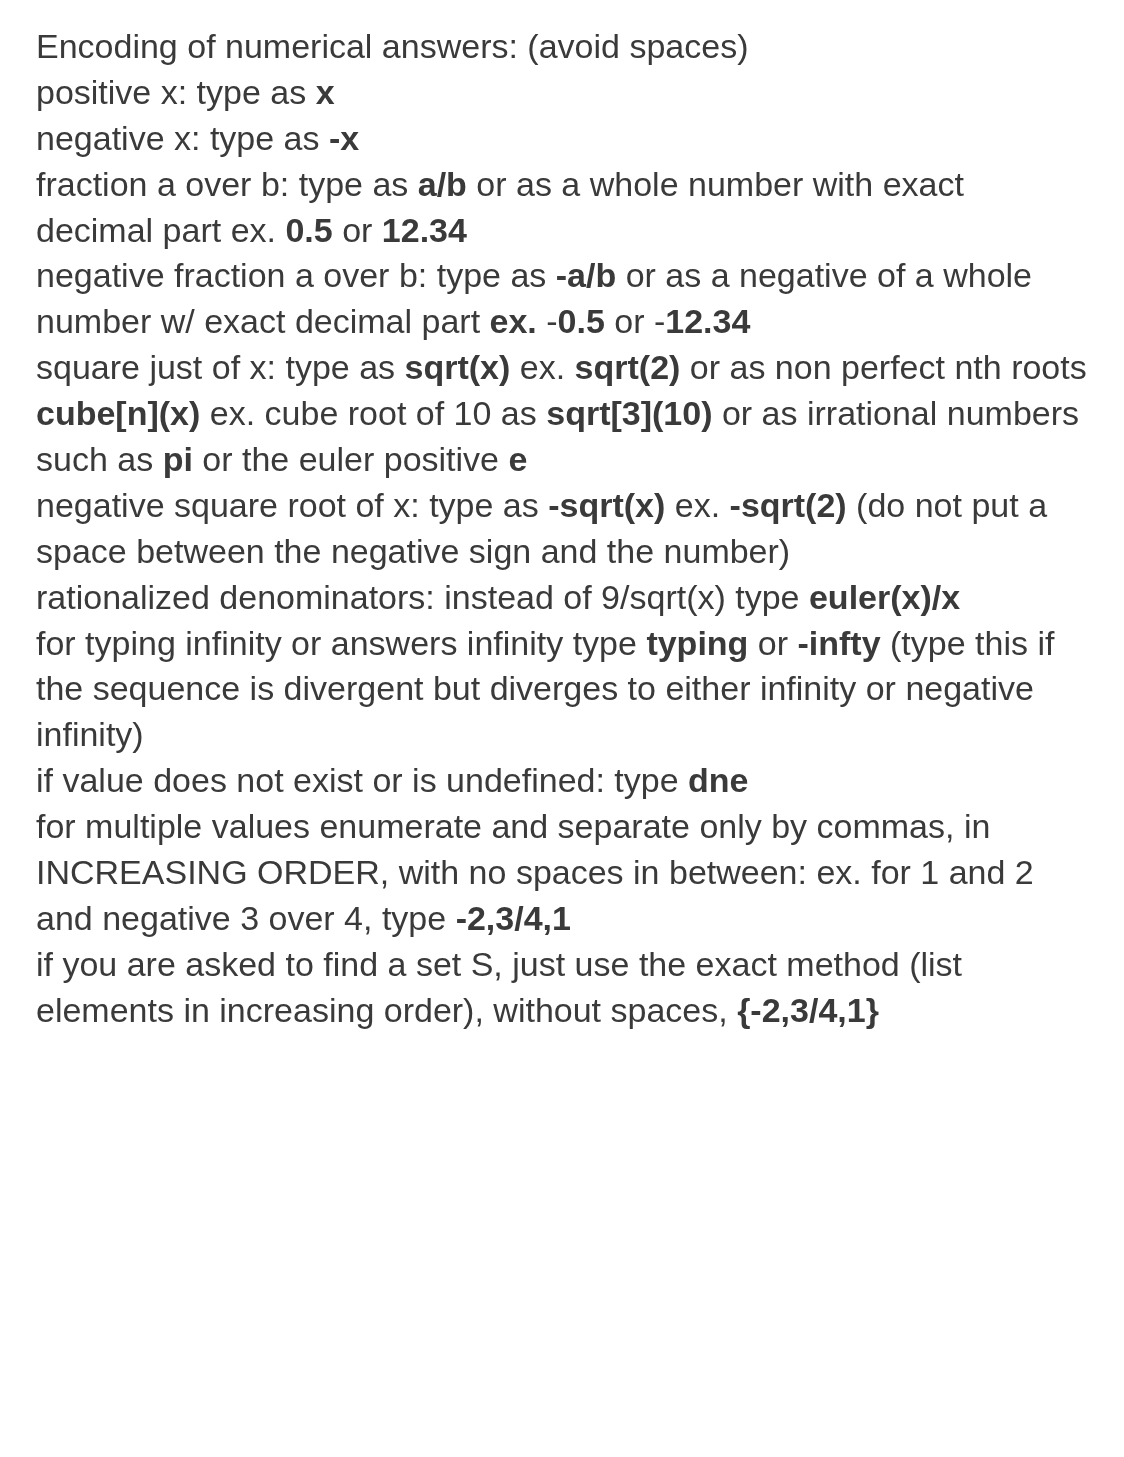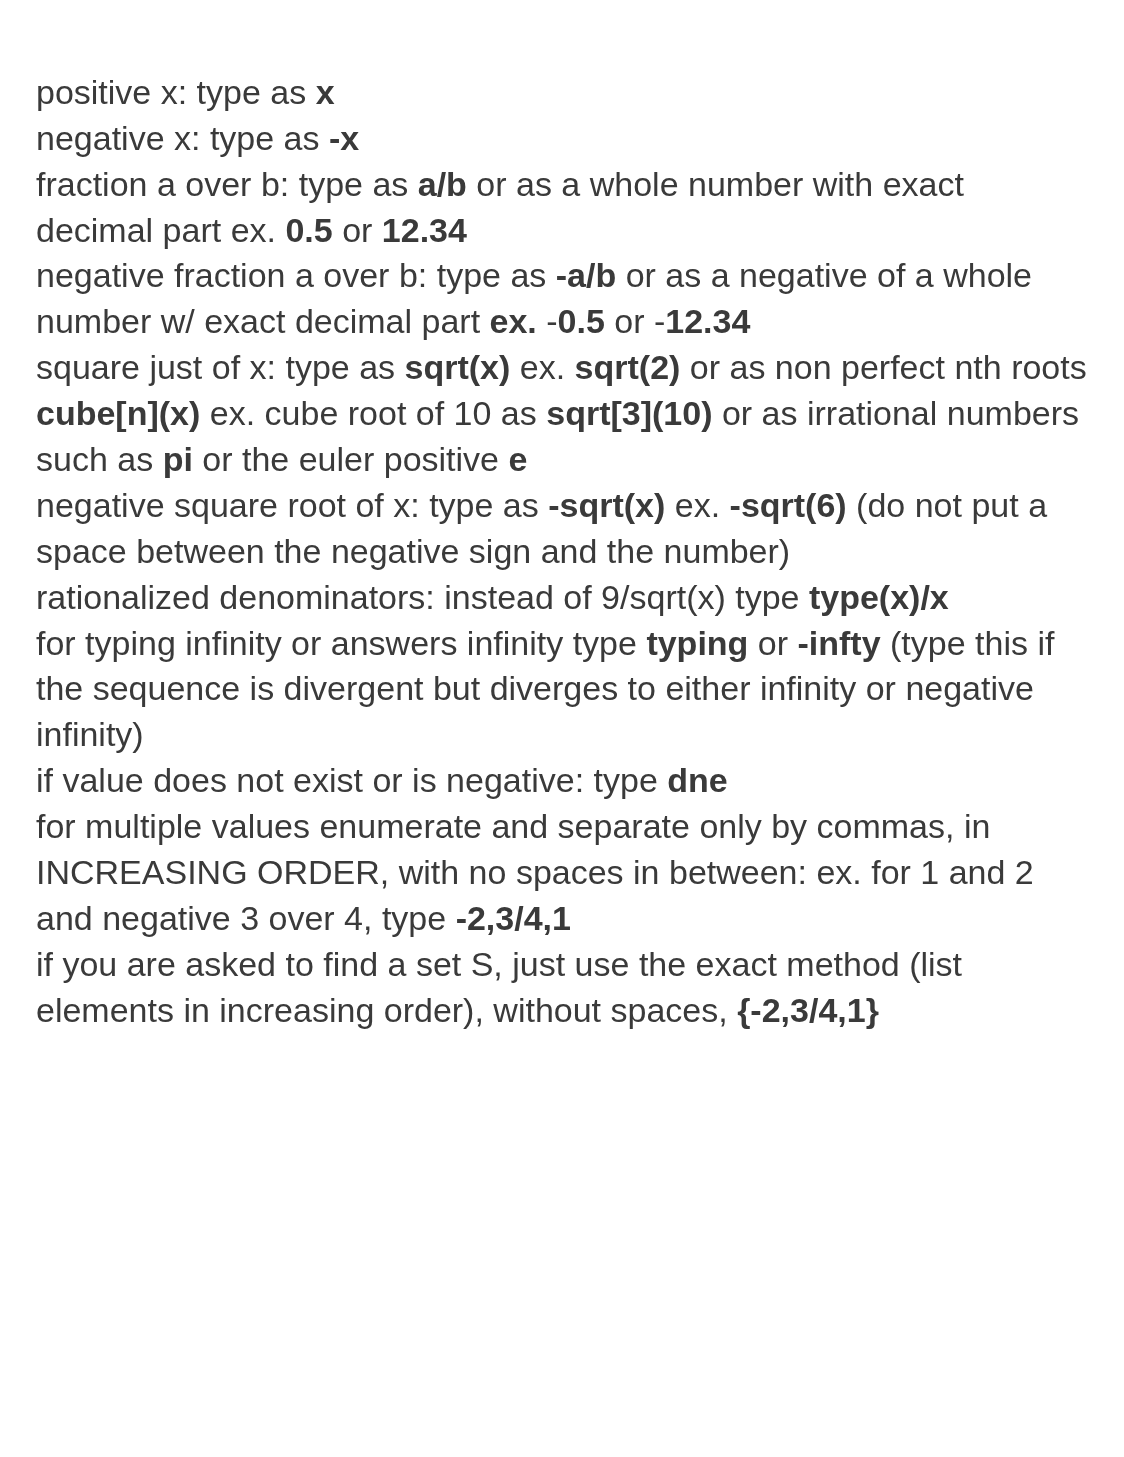--- a/index.html
+++ b/index.html
@@ -22,36 +22,36 @@
   }
   b {
     font-weight: bold;
     color: #3a3a3a;
   }
 </style>
 </head>
 <body>
 
 <div class="content">
-  <br>
+  <span>Encoding of numerical answers: (avoid spaces)</span><br>
 
   <span>positive x: type as </span><b>x</b><br>
 
   <span>negative x: type as </span><b>-x</b><br>
 
   <span>fraction a over b: type as </span><b>a/b</b><span> or as a whole number with exact decimal part ex. </span><b>0.5</b><span> or </span><b>12.34</b><br>
 
   <span>negative fraction a over b: type as </span><b>-a/b</b><span> or as a negative of a whole number w/ exact decimal part </span><b>ex.</b><span> -</span><b>0.5</b><span> or -</span><b>12.34</b><br>
 
   <span>square just of x: type as </span><b>sqrt(x)</b><span> ex. </span><b>sqrt(2)</b><span> or as non perfect nth roots </span><b>cube[n](x)</b><span> ex. cube root of 10 as </span><b>sqrt[3](10)</b><span> or as irrational numbers such as </span><b>pi</b><span>  or the euler positive </span><b>e</b><br>
 
-  <span>negative square root of x: type as </span><b>-sqrt(x)</b><span> ex. </span><b>-sqrt(6)</b><span> (do not put a space between the negative sign and the number)</span><br>
+  <span>negative square root of x: type as </span><b>-sqrt(x)</b><span> ex. </span><b>-sqrt(2)</b><span> (do not put a space between the negative sign and the number)</span><br>
 
-  <span>rationalized denominators: instead of 9/sqrt(x) type </span><b>type(x)/x</b><br>
+  <span>rationalized denominators: instead of 9/sqrt(x) type </span><b>euler(x)/x</b><br>
 
   <span>for typing infinity or answers infinity type </span><b>typing</b><span> or </span><b>-infty</b><span> (type this if the sequence is divergent but diverges to either infinity or negative infinity)</span><br>
 
-  <span>if value does not exist or is negative: type </span><b>dne</b><br>
+  <span>if value does not exist or is undefined: type </span><b>dne</b><br>
 
   <span>for multiple values enumerate and separate only by commas, in INCREASING ORDER, with no spaces in between: ex. for 1 and 2 and negative 3 over 4, type </span><b>-2,3/4,1</b><br>
 
   <span>if you are asked to find a set S, just use the exact method (list elements in increasing order), without spaces, </span><b>{-2,3/4,1}</b>
 </div>
 
 </body></html>

